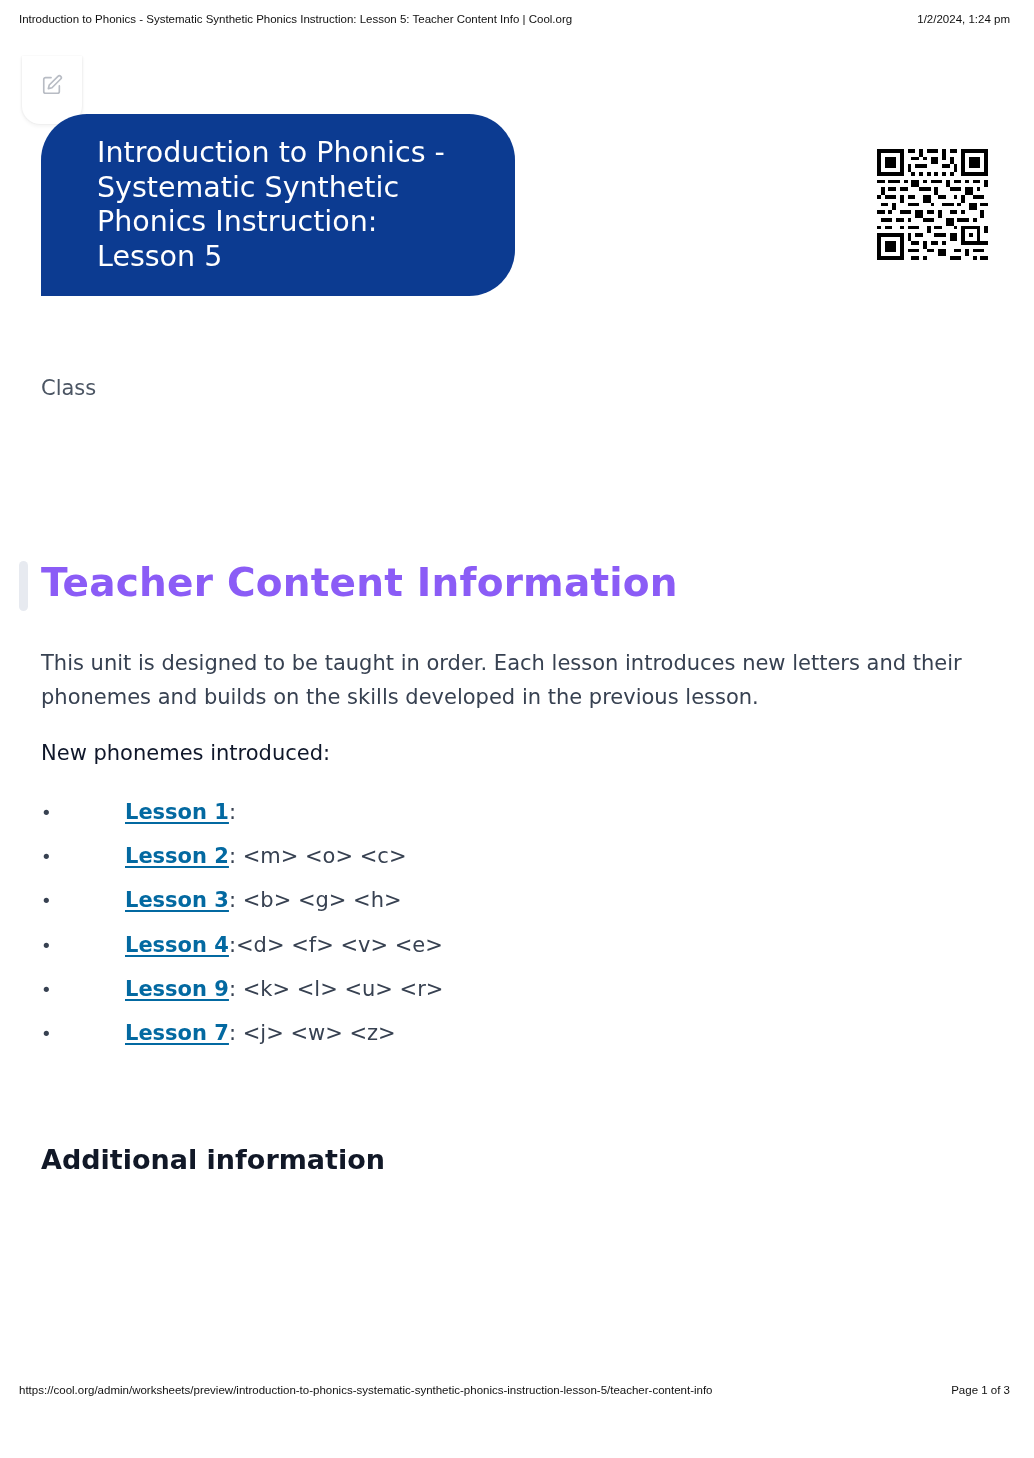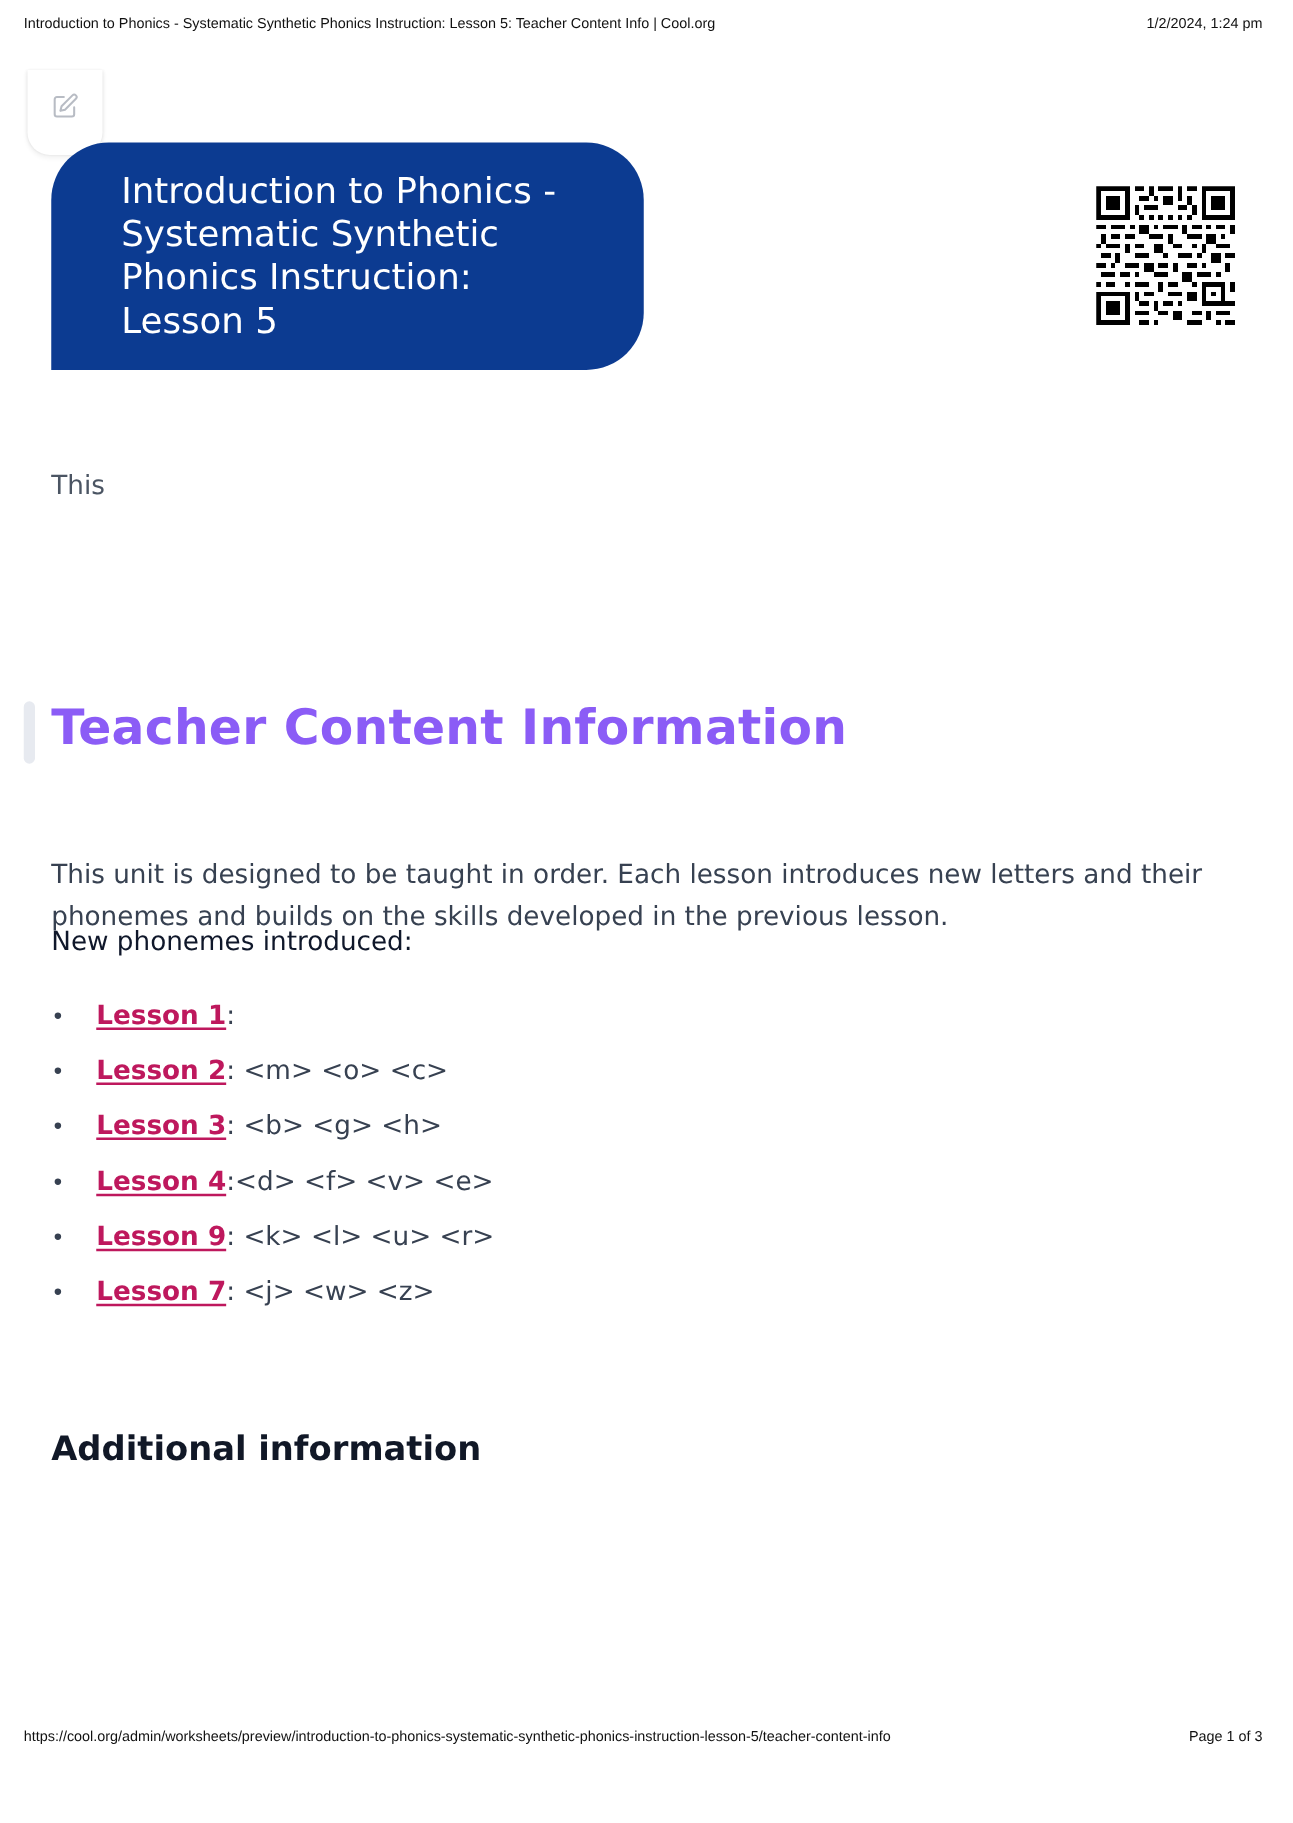--- a/index.html
+++ b/index.html
@@ -99,21 +99,20 @@
     }
 
     .intro-para {
       position: absolute;
       left: 41px;
       top: 646px;
       width: 950px;
       font-size: 21px;
       line-height: 34px;
       color: #374151;
-      margin-top: 36px;
     }
     .phonemes-label {
       position: absolute;
       left: 41px;
       top: 741px;
       font-size: 21px;
       color: #0f172a;
     }
 
     .lesson-list {
@@ -128,25 +127,26 @@
       color: #374151;
       display: flex;
       align-items: baseline;
     }
     .lesson-list .bullet {
       display: inline-block;
       width: 36px;
       font-size: 18px;
     }
     .lesson-list a {
-      color: #be185d;
+      color: #0369a1;
       font-weight: bold;
       text-decoration: underline;
       text-decoration-thickness: 2px;
       text-underline-offset: 3px;
+      margin-left: 48px;
     }
 
     .subheading {
       position: absolute;
       left: 41px;
       top: 1144px;
       font-size: 27px;
       font-weight: bold;
       color: #111827;
     }
@@ -203,21 +203,21 @@
                M9 24h2v1H9z M12 24h1v2h-1z M14 24h2v1h-2z M17 24h1v1h-1z M27 24h2v1h-2z
                M8 26h3v1H8z M13 26h2v1h-2z M16 26h2v2h-2z M20 26h2v1h-2z M23 26h1v2h-1z M25 26h3v1h-3z
                M9 28h2v1H9z M12 28h1v1h-1z M19 28h3v1h-3z M25 28h1v1h-1z M27 28h2v1h-2z"></path>
       <path fill="#fff" d="M23 21h3v3h-3z"></path>
       <path d="M24 22h1v1h-1z"></path>
     </g>
   </svg>
 </div>
 
 <div class="field-row">
-  <span class="class-field">This</span>
+  <span class="class-field">Class</span>
 </div>
 
 <div class="section-bar"></div>
 <h2 class="section-title">Teacher Content Information</h2>
 
 <p class="intro-para">This unit is designed to be taught in order. Each lesson introduces new letters and their phonemes and builds on the skills developed in the previous lesson.</p>
 <p class="phonemes-label">New phonemes introduced:</p>
 
 <ul class="lesson-list">
   <li>

